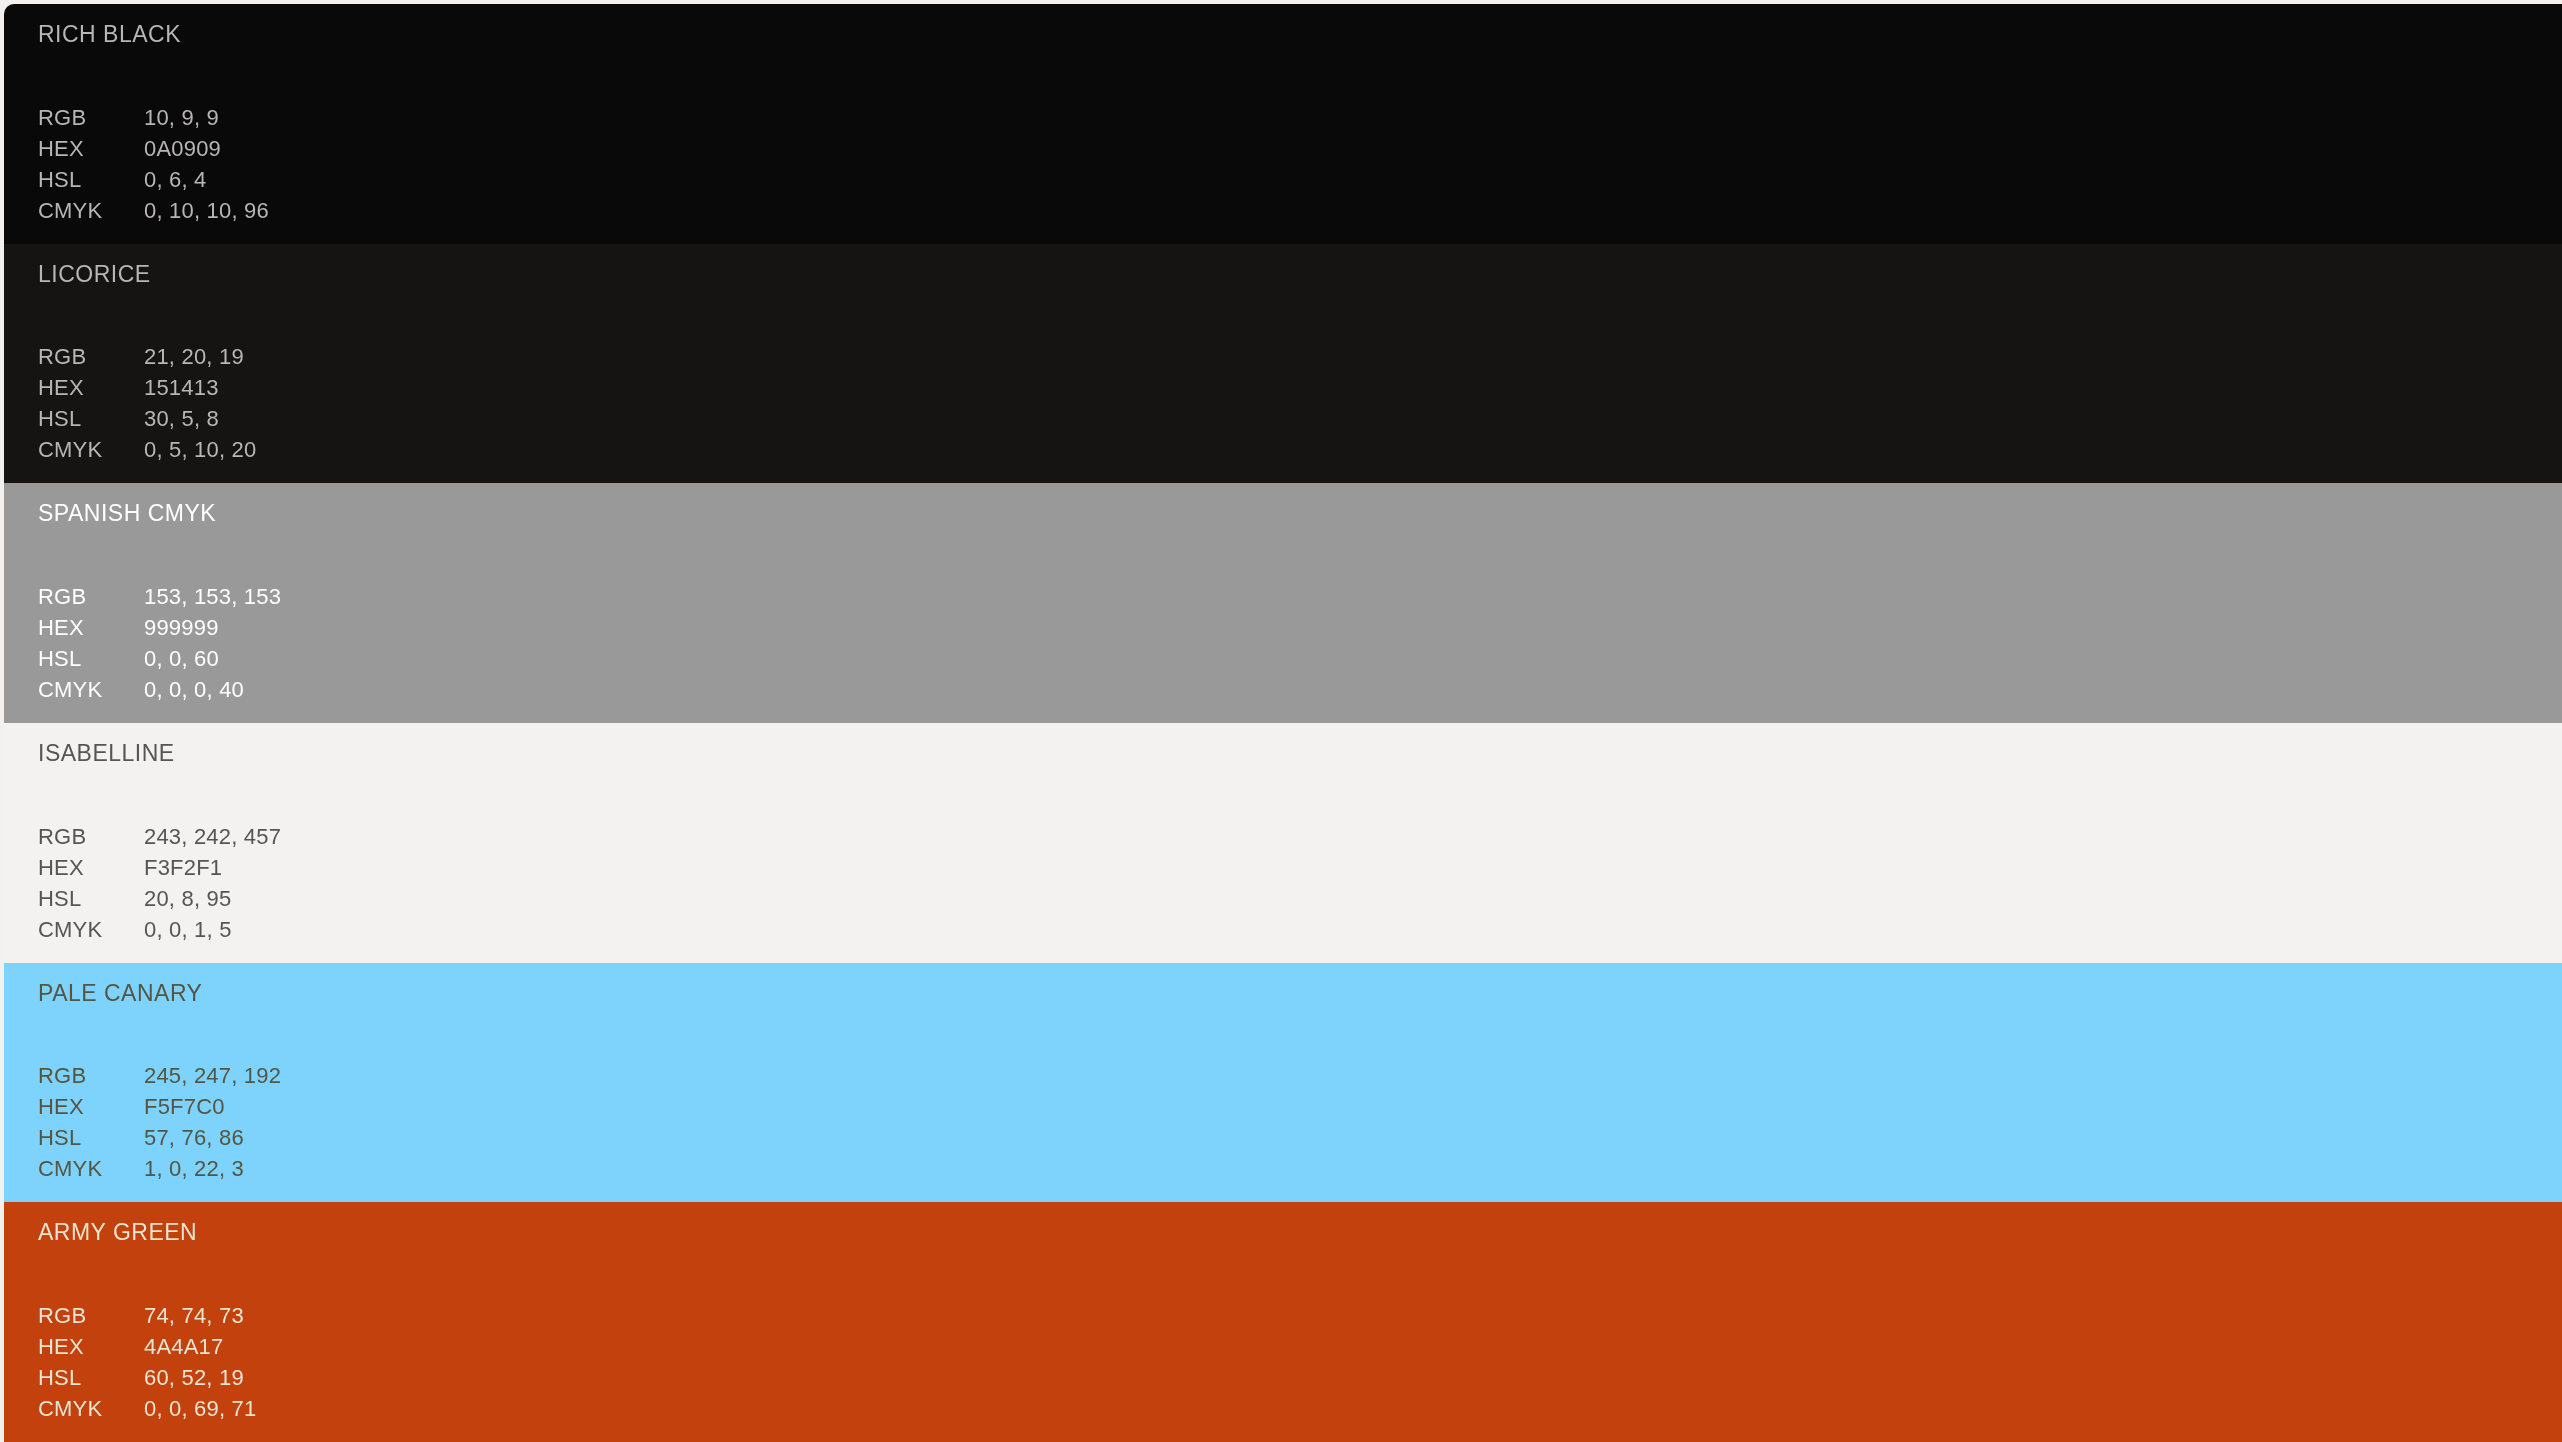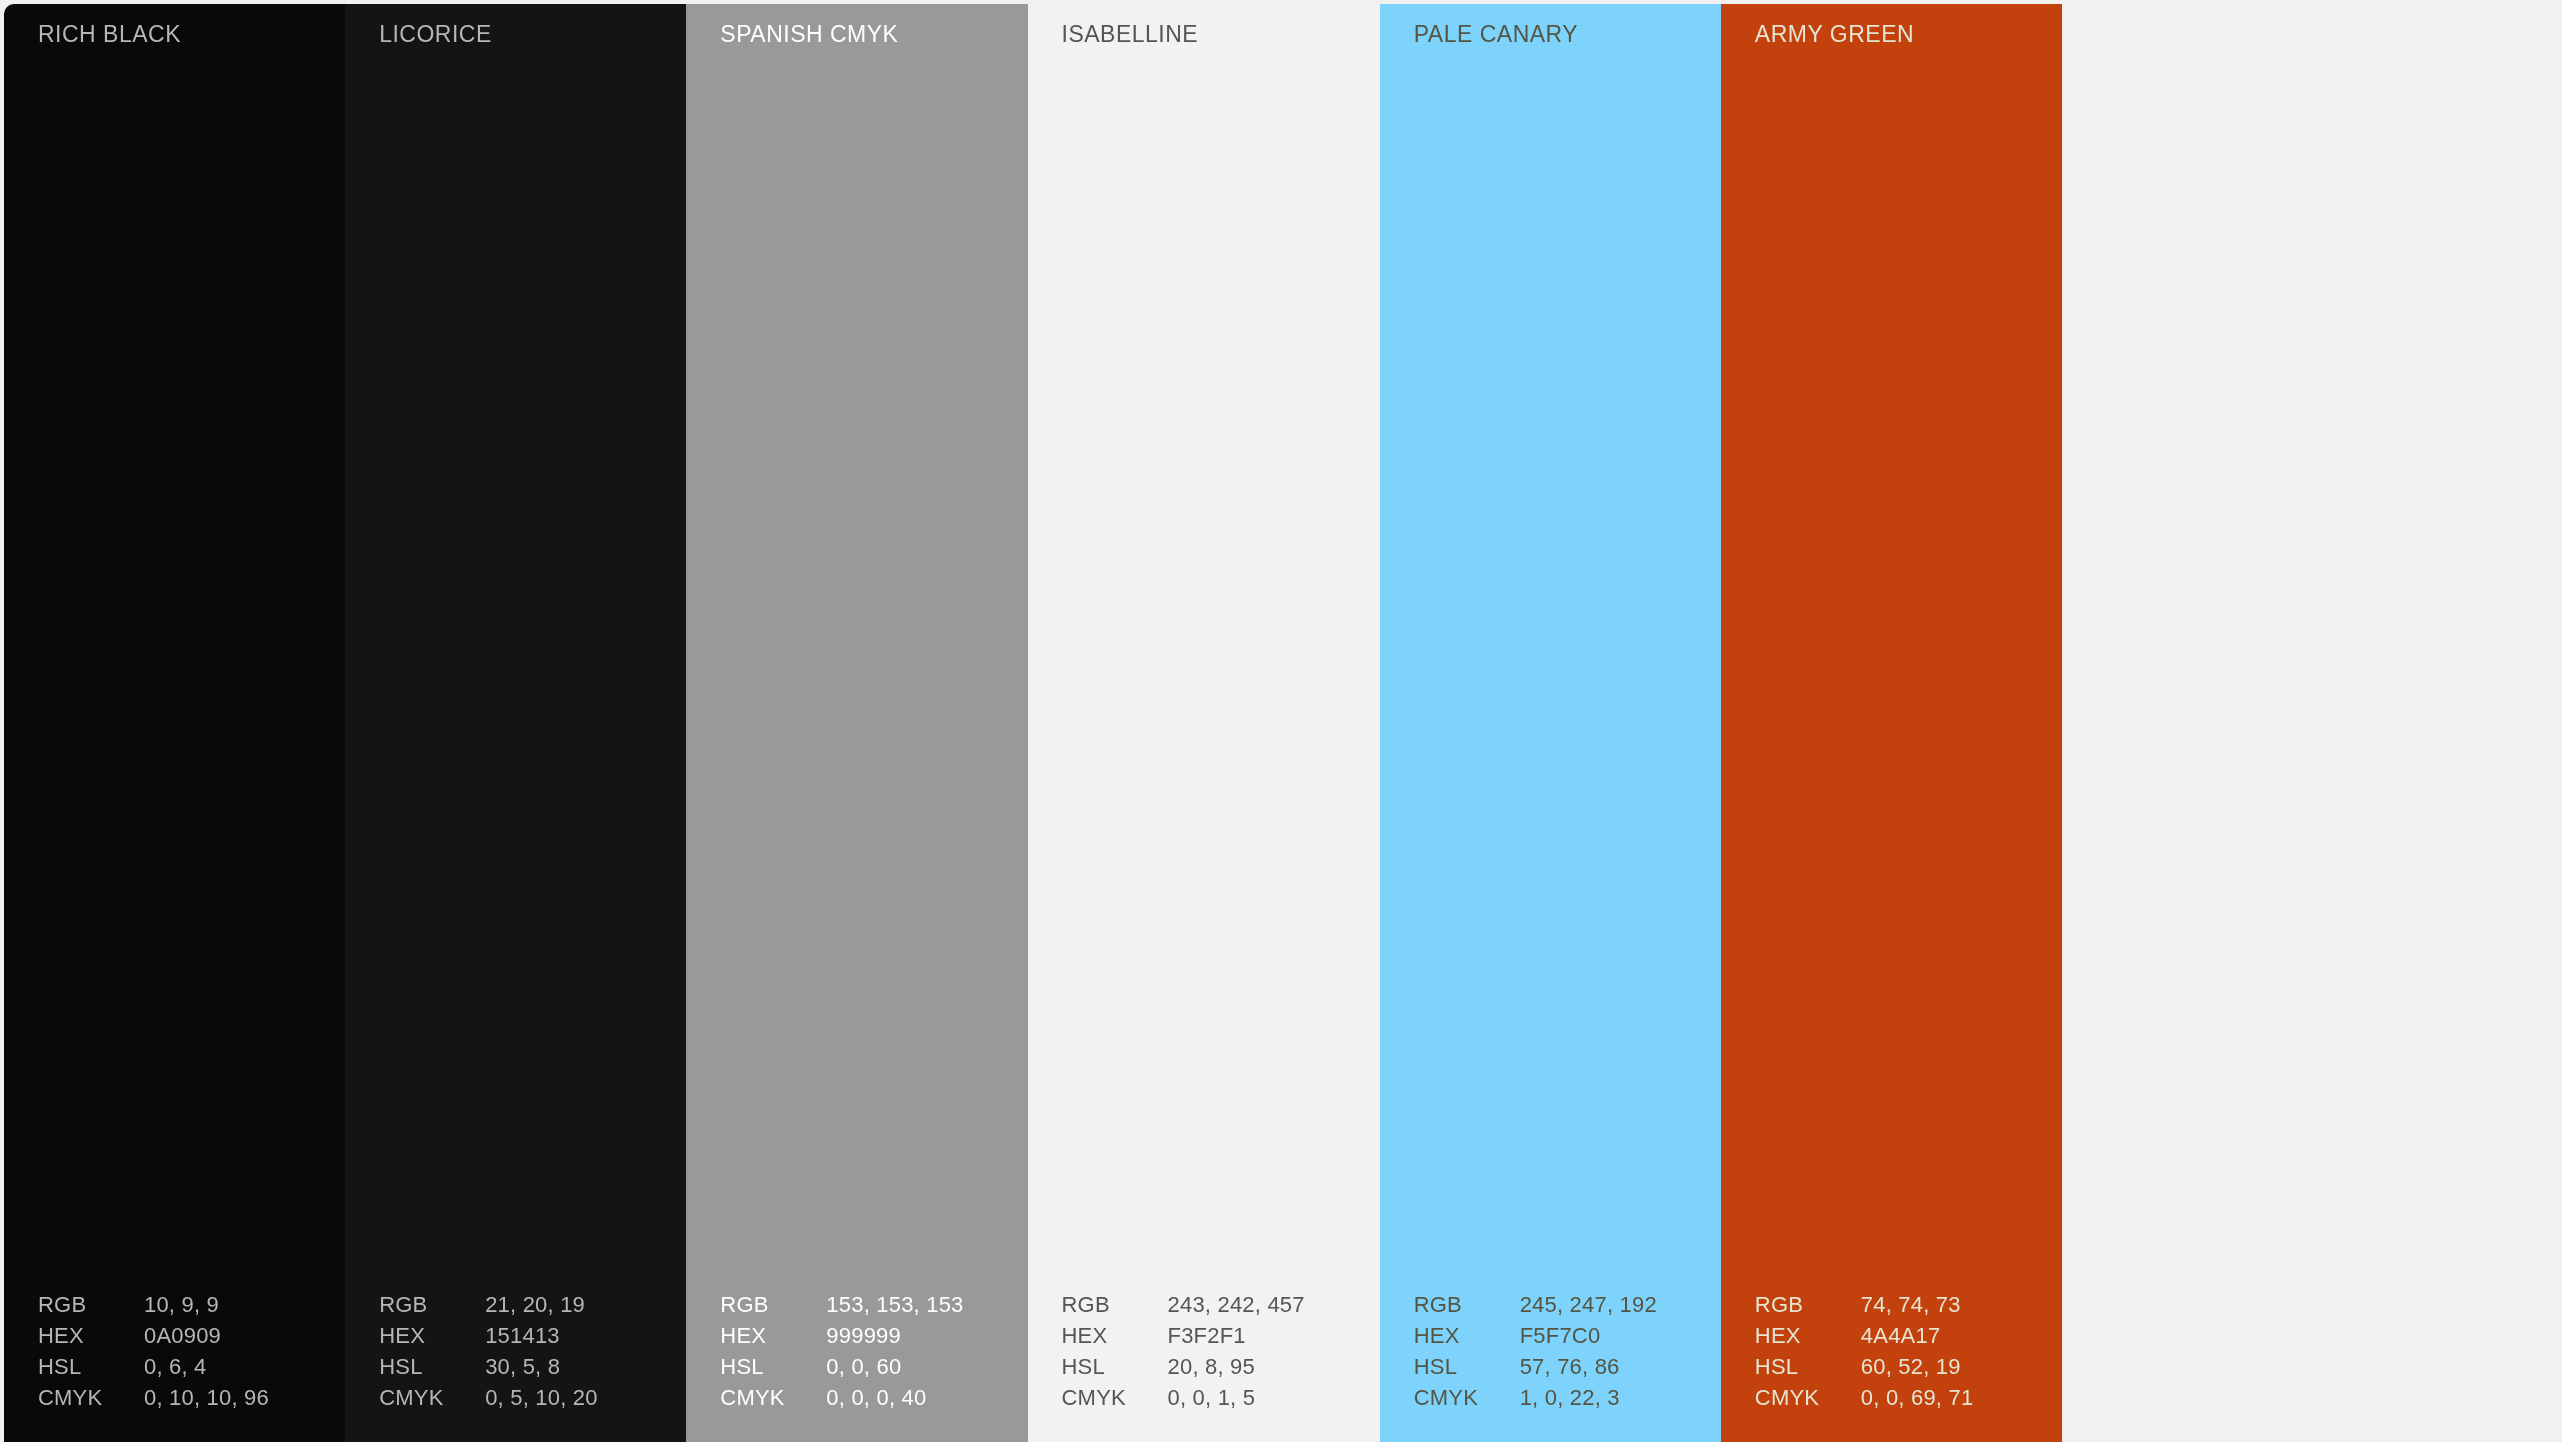--- a/index.html
+++ b/index.html
@@ -9,24 +9,24 @@
     height: 1442px;
     overflow: hidden;
     background: #f2f1ef;
     font-family: "Liberation Sans", sans-serif;
   }
 
   #palette {
     position: absolute;
     left: 4px;
     top: 4px;
-    width: 2058px;
+    width: 2558px;
     height: 1438px;
     display: flex;
-    flex-direction: row;
+    flex-direction: column;
     border-top-left-radius: 10px;
     overflow: hidden;
   }
 
   .swatch {
     position: relative;
     flex: 1 1 0;
     height: 100%;
     box-sizing: border-box;
   }
@@ -37,21 +37,21 @@
     top: 17px;
     font-size: 23px;
     letter-spacing: 0.5px;
     font-weight: 400;
     white-space: nowrap;
   }
 
   .spec-table {
     position: absolute;
     left: 34px;
-    bottom: 26px;
+    bottom: 15px;
     width: 360px;
   }
 
   .spec-row {
     display: flex;
     flex-direction: row;
     height: 31px;
     align-items: flex-start;
     font-size: 22px;
     letter-spacing: 0.2px;

